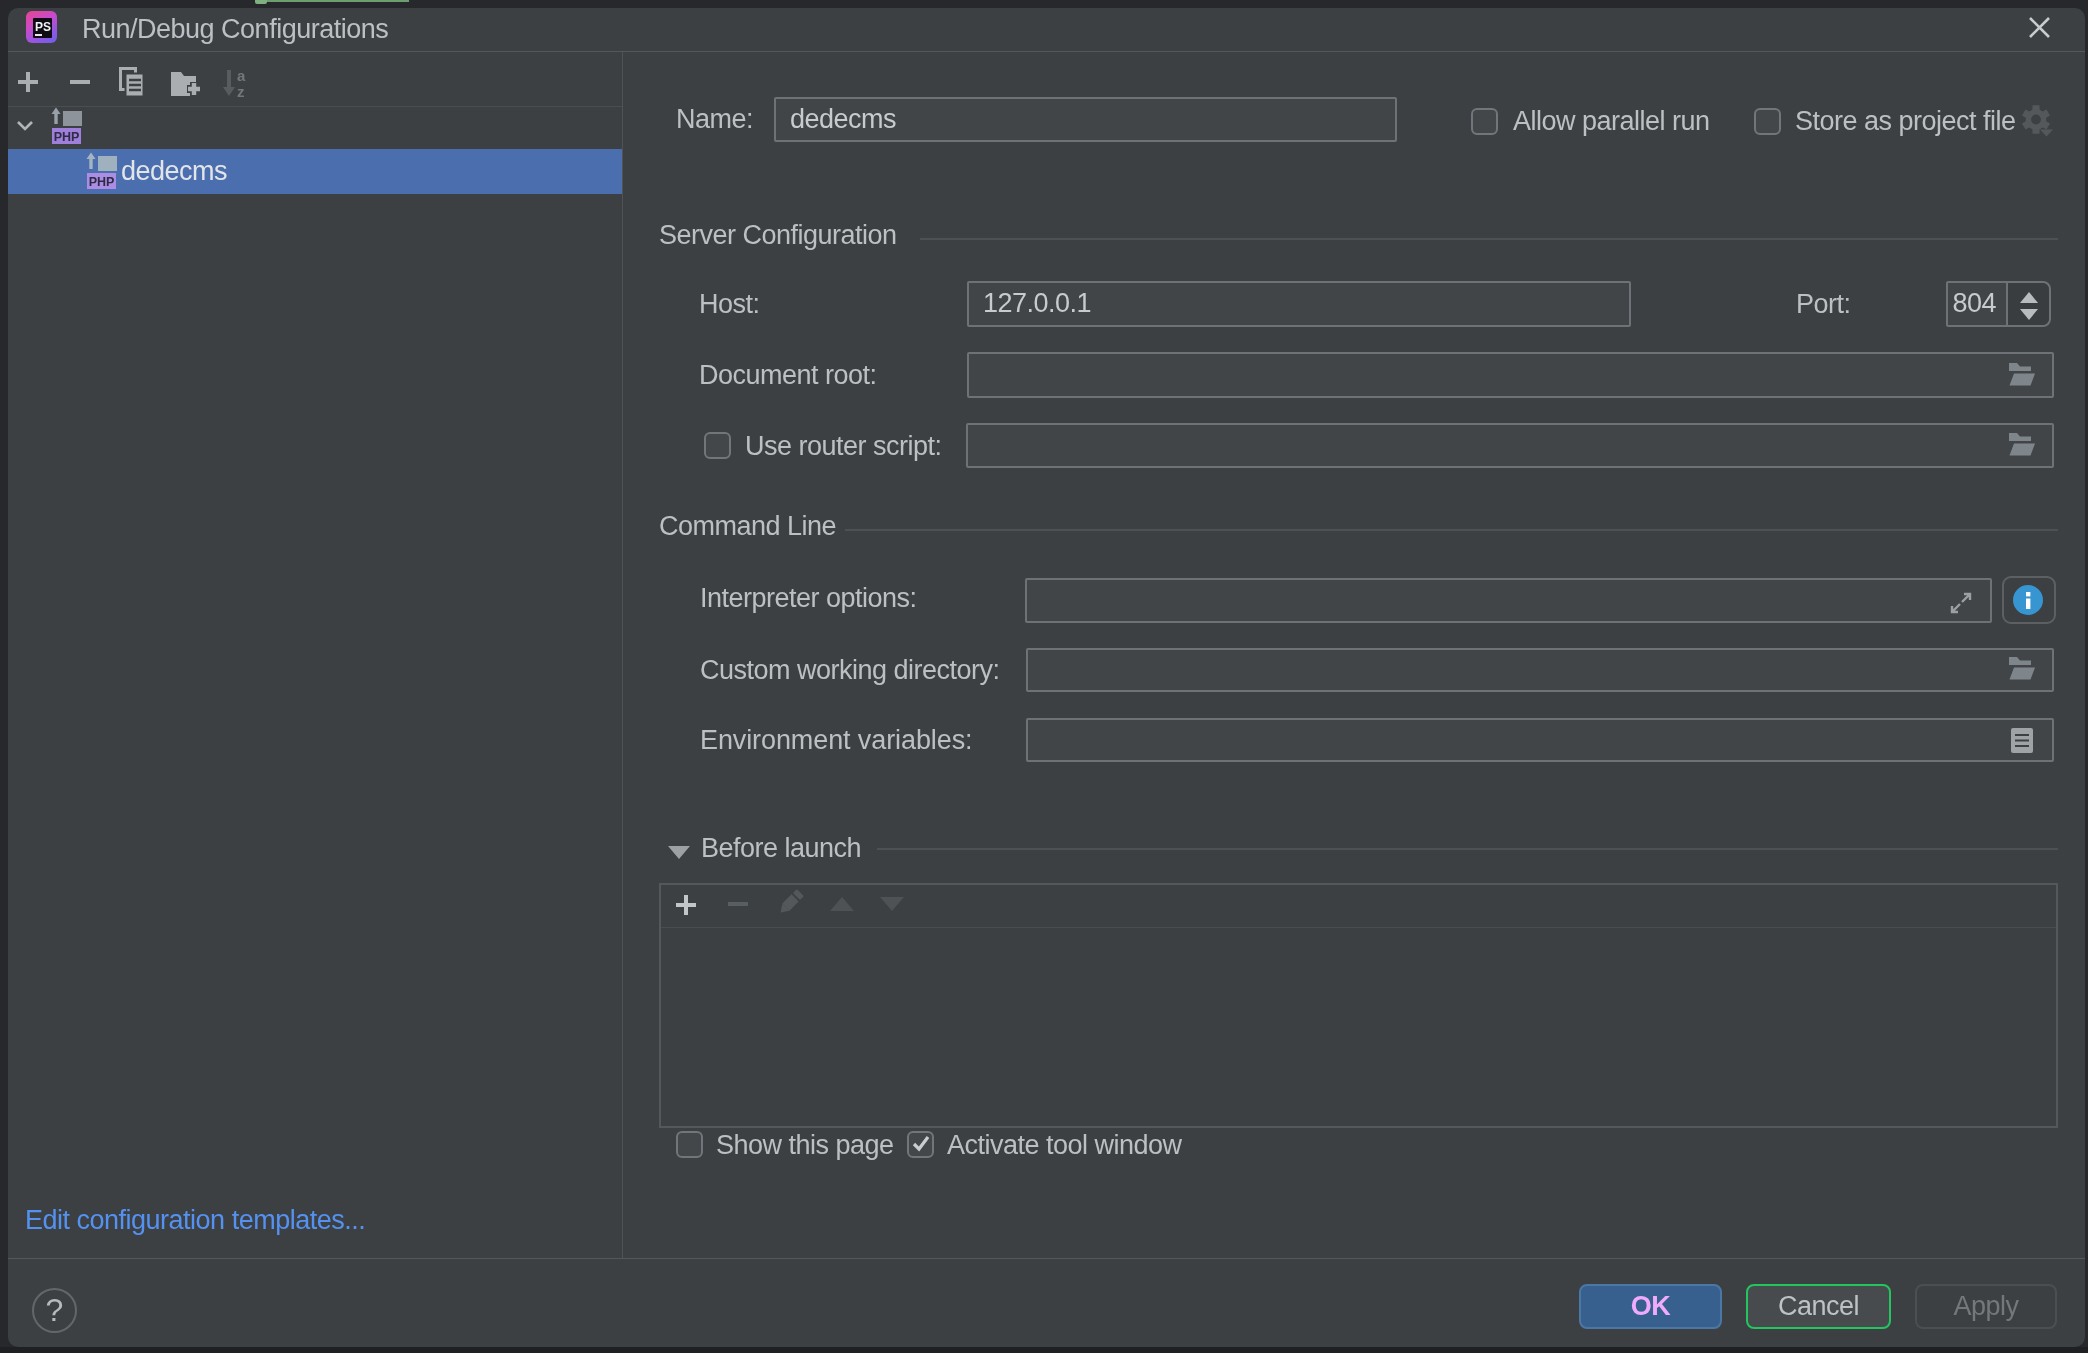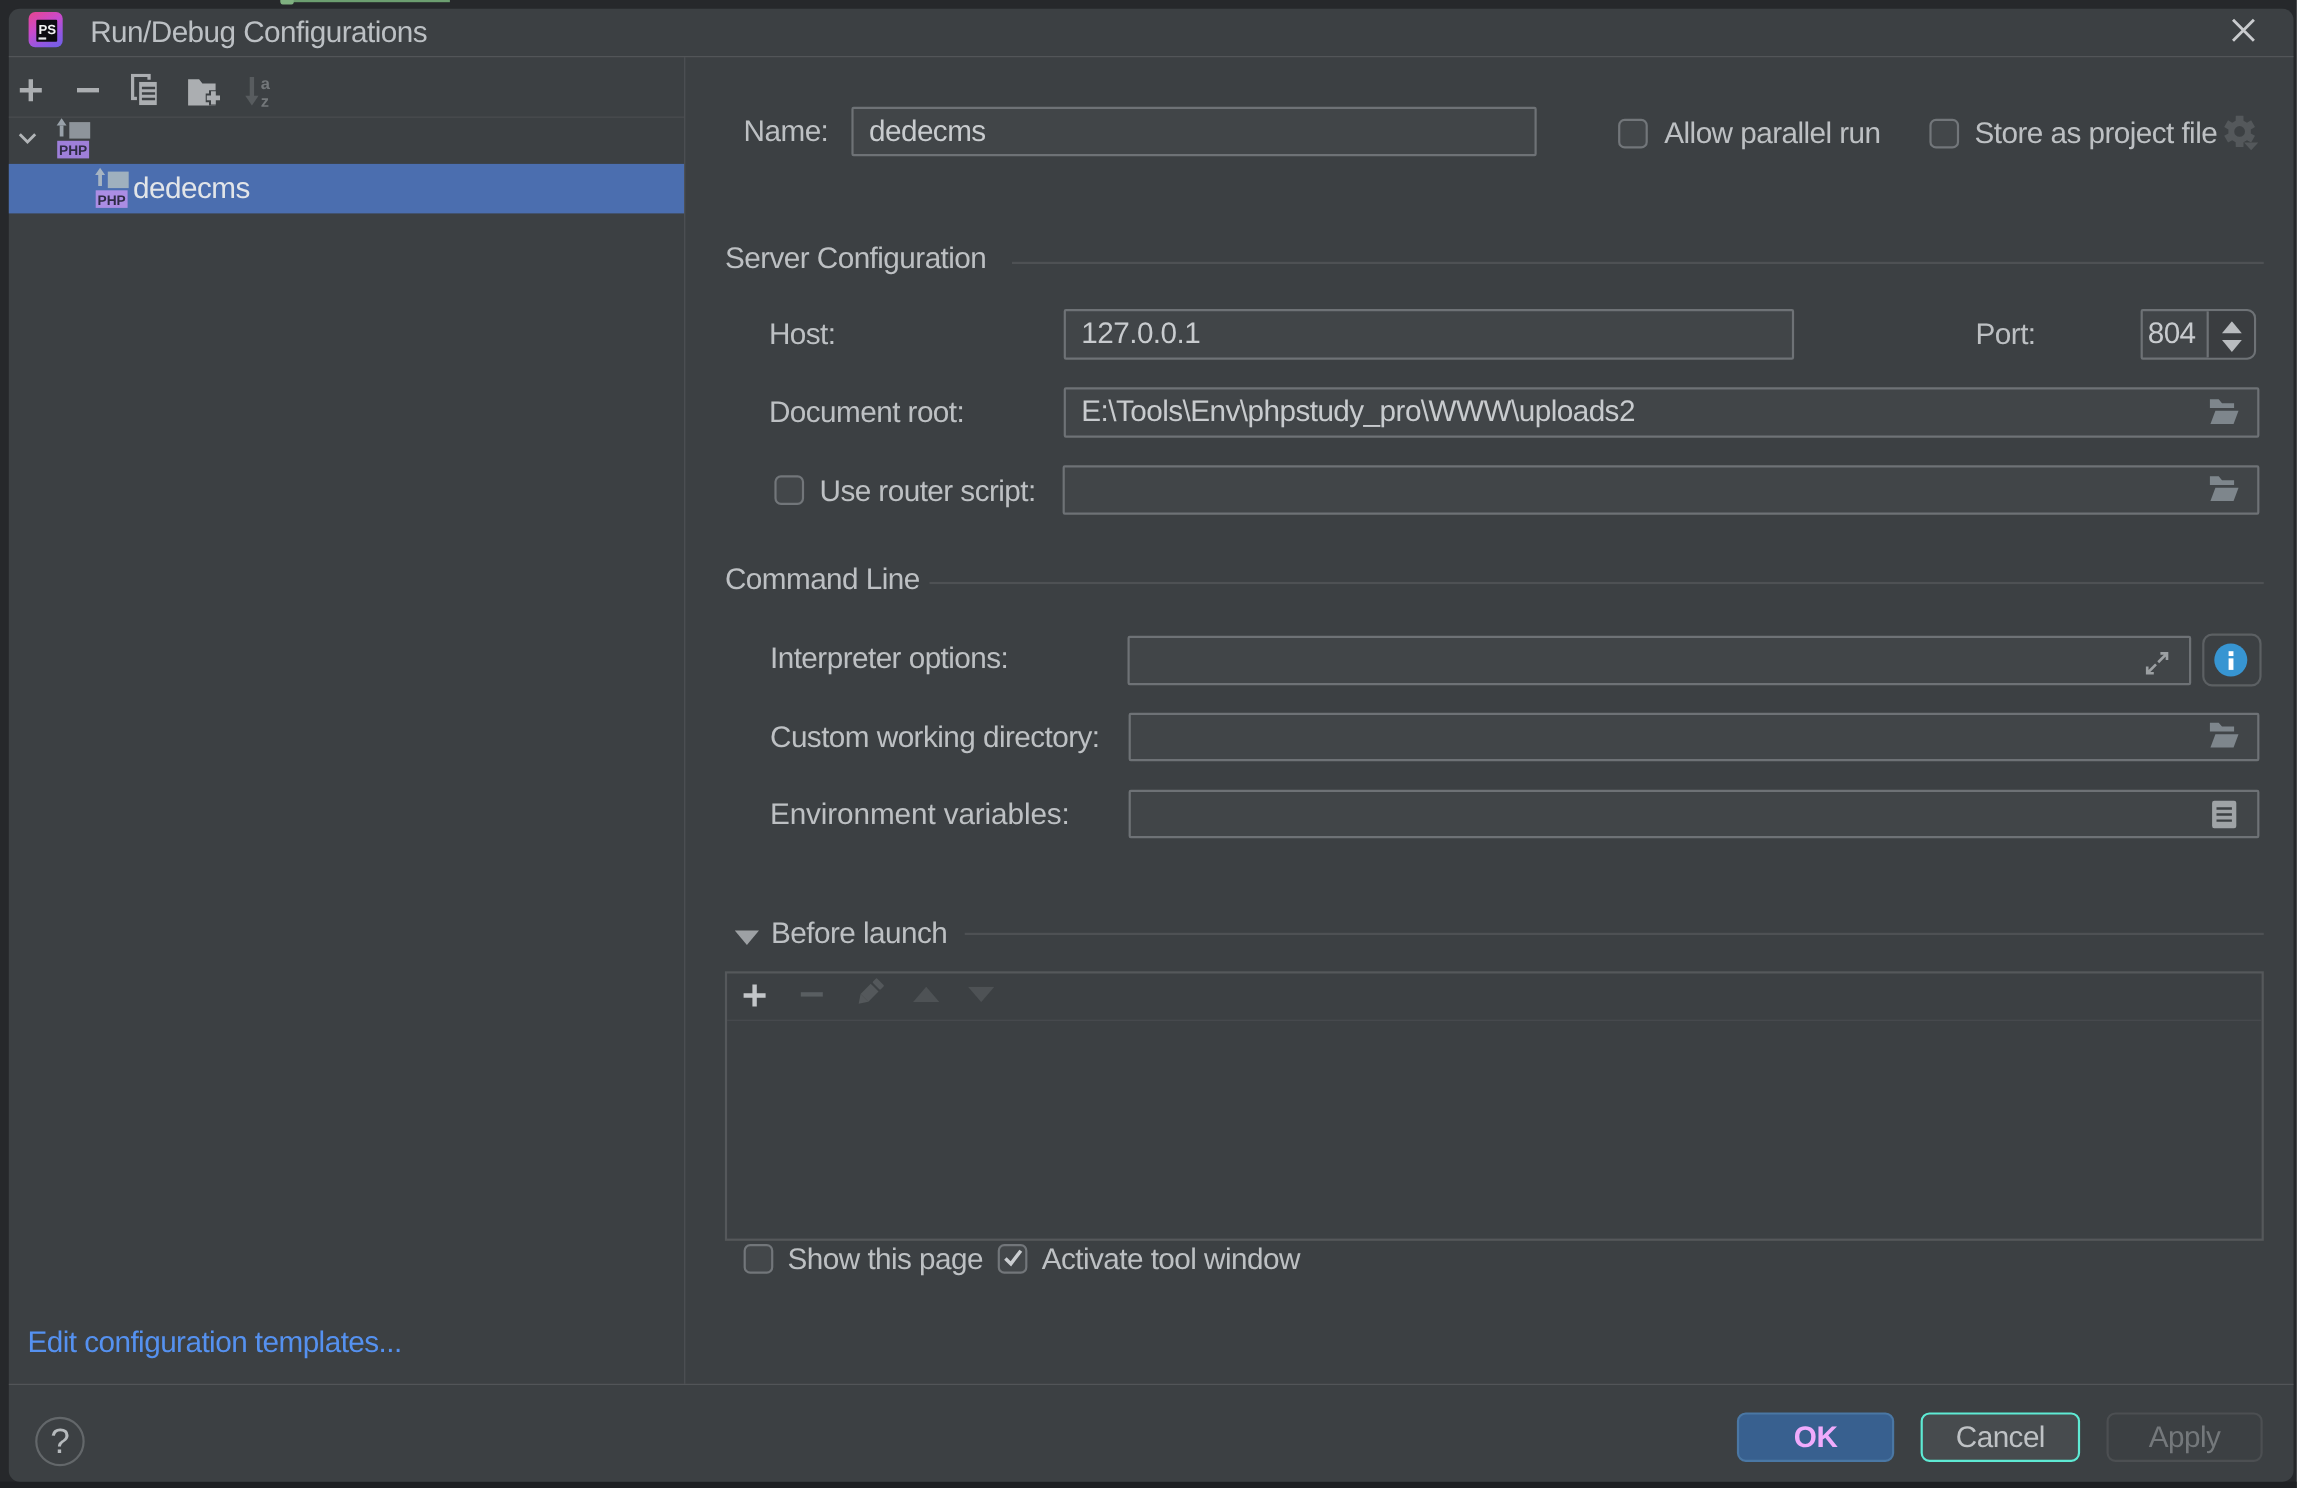--- a/index.html
+++ b/index.html
@@ -120,21 +120,20 @@
   <div class="abs" style="left:2007px;top:283px;width:42px;height:42px;background:#3A3D40;border-radius:0 7px 7px 0;"></div>
   <div class="abs" style="left:2006px;top:283px;width:2px;height:42px;background:#6E7276;"></div>
   <div class="ftext" style="left:1946px;top:281px;width:50px;height:46px;line-height:45px;text-align:right;">804</div>
   <svg class="abs" style="left:2019px;top:292px;" width="20" height="28" viewBox="0 0 20 28">
     <path d="M10 0 L19 11 L1 11 z" fill="#B9BCBF"></path>
     <path d="M10 28 L19 17 L1 17 z" fill="#B9BCBF"></path>
   </svg>
 
   <div class="lb" style="left:699px;top:360px;">Document root:</div>
   <div class="field" style="left:967px;top:352px;width:1087px;height:46px;"></div>
-  <div class="ftext" style="left:983px;top:352px;height:46px;line-height:45px;">E:\Tools\Env\phpstudy_pro\WWW\uploads2</div>
   <svg class="abs" style="left:2008px;top:362px;" width="28" height="25" viewBox="0 0 28 25">
     <path d="M1 1 h8 l3 3.5 h11 v4.5 h-22 z" fill="#7E868C"></path>
     <path d="M6 11.5 h21 l-4.5 12 h-21 z" fill="#7E868C"></path>
   </svg>
 
   <div class="cb" style="left:704px;top:432px;"></div>
   <div class="lb" style="left:745px;top:431px;">Use router script:</div>
   <div class="field" style="left:966px;top:423px;width:1088px;height:45px;"></div>
   <svg class="abs" style="left:2008px;top:432px;" width="28" height="25" viewBox="0 0 28 25">
     <path d="M1 1 h8 l3 3.5 h11 v4.5 h-22 z" fill="#7E868C"></path>
@@ -207,15 +206,15 @@
   <svg class="abs" style="left:911px;top:1134px;" width="20" height="20" viewBox="0 0 20 20">
     <path d="M3 10 L8 15 L17 3" stroke="#CACDD0" stroke-width="3.2" fill="none"></path>
   </svg>
   <div class="lb" style="left:947px;top:1130px;">Activate tool window</div>
 
   <div class="sep" style="left:8px;top:1258px;width:2077px;height:1px;background:#55585B;"></div>
   <div class="abs" style="left:32px;top:1288px;width:45px;height:45px;box-sizing:border-box;border:2.5px solid #63676A;border-radius:50%;"></div>
   <div class="abs" style="left:32px;top:1288px;width:45px;height:45px;text-align:center;line-height:45px;font-size:32px;color:#B6BABD;">?</div>
 
   <div class="btn" style="left:1579px;top:1284px;width:143px;height:45px;background:#38608F;border:2px solid #4A77A4;line-height:41px;color:#f0abfc;font-weight:bold;">OK</div>
-  <div class="btn" style="left:1746px;top:1284px;width:145px;height:45px;background:#474B4E;border:2px solid #5eead4;line-height:41px;color:#BFC2C5;">Cancel</div>
+  <div class="btn" style="left:1746px;top:1284px;width:145px;height:45px;background:#474B4E;border:2px solid #22c55e;line-height:41px;color:#BFC2C5;">Cancel</div>
   <div class="btn" style="left:1915px;top:1284px;width:142px;height:45px;background:transparent;border:2px solid #4C4F52;line-height:41px;color:#74787B;">Apply</div>
 </div>
 
 </body></html>

